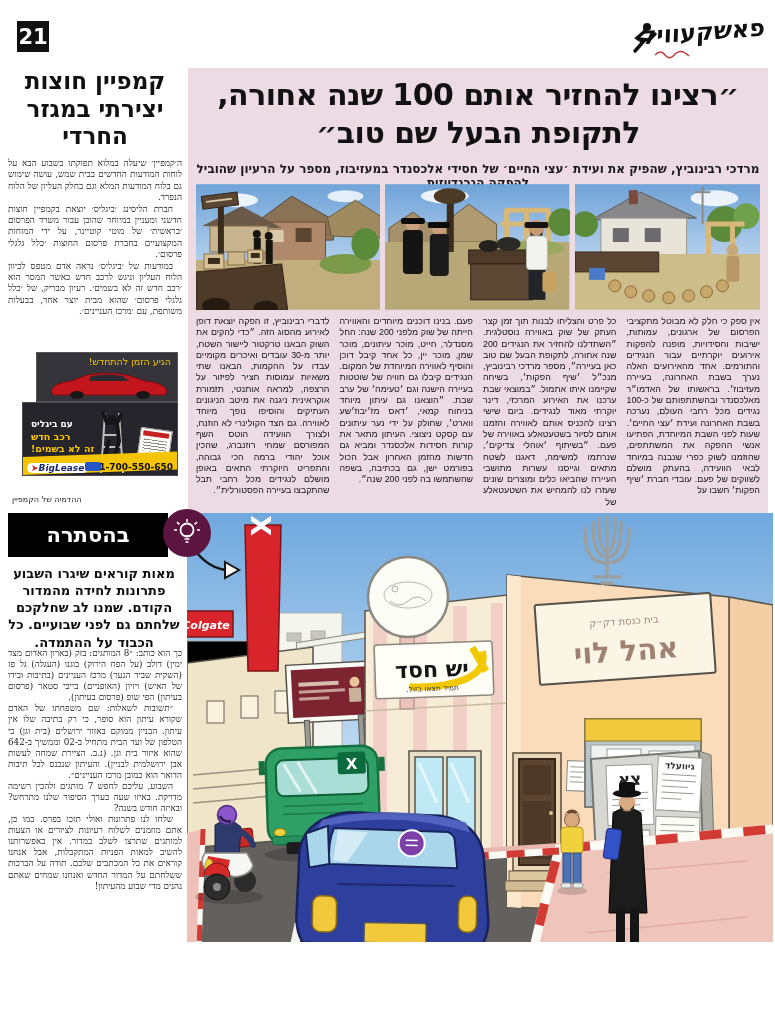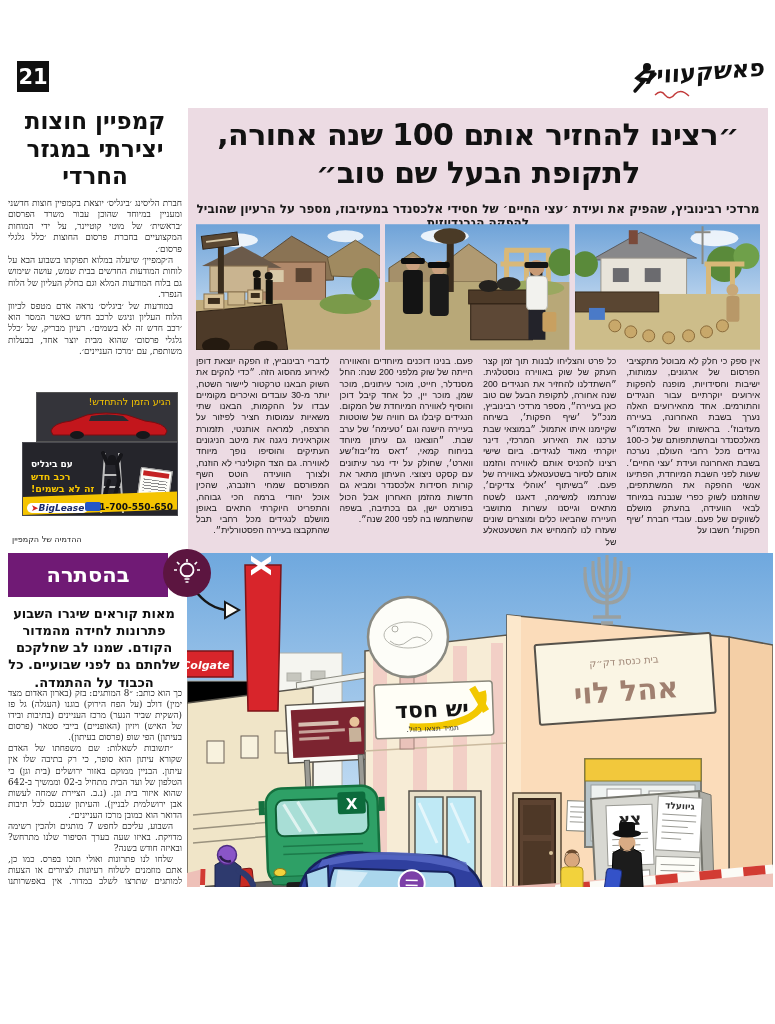--- a/index.html
+++ b/index.html
@@ -1,17 +1,17 @@
 <!DOCTYPE html>
 <html lang="he"><head>
 <meta charset="utf-8">
 <style>
   html,body{margin:0;padding:0;background:#fff;}
-  #page{position:relative;width:775px;height:847px;background:#fff;overflow:hidden;
-        font-family:"DejaVu Sans",sans-serif;direction:rtl;margin-top:40px;}
+  #page{position:relative;width:775px;height:942px;background:#fff;overflow:hidden;
+        font-family:"DejaVu Sans",sans-serif;direction:rtl;}
   
   .hdr-num{position:absolute;left:17px;top:21px;width:32px;height:31px;background:#101010;
            color:#fff;font-size:21px;font-weight:bold;display:flex;align-items:center;justify-content:center;}
   .hdr-bar{position:absolute;left:52px;top:23px;width:566px;height:28px;background:#6e1b4e;}
   .hdr-bar .dateline{position:absolute;left:10px;top:7px;direction:rtl;color:#fff;font-size:9px;letter-spacing:.2px;}
   .logo{position:absolute;left:627px;top:16px;width:140px;height:42px;direction:ltr;}
   .logo .logo-txt{position:absolute;right:2px;top:2px;font-size:24px;font-weight:900;color:#101010;
                   transform:rotate(-4deg) skewX(-6deg);font-family:"DejaVu Sans",sans-serif;}
   .logo svg{position:absolute;left:-2px;top:4px;}
   
@@ -49,21 +49,21 @@
   .panel{position:absolute;left:188px;top:68px;width:580px;height:445px;background:#ecdbe3;}
   .hl{position:absolute;left:0;width:580px;text-align:center;font-weight:900;color:#121212;
       font-size:30px;line-height:1;letter-spacing:-.5px;}
   .hl1{top:12px;} .hl2{top:50px;}
   .subhead{position:absolute;left:0;top:94px;width:580px;text-align:center;font-size:12px;font-weight:bold;color:#1a1a1a;}
   .photos{position:absolute;left:8px;top:116px;width:564px;height:126px;display:flex;gap:5px;direction:ltr;}
   .photos svg{border:0;}
   .cols{position:absolute;left:8px;top:248px;width:564px;height:192px;display:flex;gap:10px;direction:rtl;overflow:hidden;}
   .col{flex:1;font-family:Liberation Sans, sans-serif;font-size:8.9px;line-height:1.27;text-align:justify;color:#151515;}
   
-  .pz-bar{position:absolute;left:8px;top:513px;width:160px;height:44px;background:#701a75;
+  .pz-bar{position:absolute;left:8px;top:513px;width:160px;height:44px;background:#000000;
           display:flex;align-items:center;justify-content:center;color:#fff;font-size:21px;font-weight:bold;}
   .bulb{position:absolute;left:163px;top:509px;width:48px;height:48px;border-radius:50%;background:#5c1540;z-index:5;
         display:flex;align-items:center;justify-content:center;}
   .pz-intro{position:absolute;left:6px;top:565px;width:176px;text-align:center;font-size:13px;font-weight:bold;
             line-height:1.32;color:#101010;}
   .pz-body{position:absolute;left:8px;top:648px;width:174px;height:364px;overflow:hidden;
            font-family:"DejaVu Serif",serif;font-size:8.8px;line-height:1.26;text-align:justify;color:#1a1a1a;}
   .pz-body p{margin:0;}
   .pz-body p + p{text-indent:9px;}
   
@@ -81,22 +81,22 @@
       <path d="M20,11 L12,18 L18,22 L10,31 M13,19 L24,20 L30,14" stroke="#101010" stroke-width="3.4" fill="none" stroke-linecap="round"></path>
     </svg>
     <span class="logo-txt">פאשקעוויל</span>
     <svg width="40" height="12" viewBox="0 0 40 12" style="position:absolute;left:26px;top:32px">
       <path d="M2,7 q6,-6 10,0 q5,6 10,-1 q6,-6 14,2" stroke="#c23a3a" stroke-width="1.4" fill="none"></path>
     </svg>
   </div>
 
   <div class="side-hl">קמפיין חוצות יצירתי במגזר החרדי</div>
   <div class="side-body">
+    <p>ה׳קמפיין׳ שיעלה במלוא תפוקתו בשבוע הבא על לוחות המודעות החדשים בבית שמש, עושה שימוש גם בלוח המודעות המלא וגם בחלק העליון של הלוח הנפרד.</p>
     <p>חברת הליסינג ׳ביגליס׳ יוצאת בקמפיין חוצות חדשני ומעניין במיוחד שהוכן עבור משרד הפרסום ׳בראשית׳ של מוטי קוטיינר, על ידי המוחות המקצועיים בחברת פרסום החוצות ׳כלל גלגלי פרסום׳.</p>
-    <p>ה׳קמפיין׳ שיעלה במלוא תפוקתו בשבוע הבא על לוחות המודעות החדשים בבית שמש, עושה שימוש גם בלוח המודעות המלא וגם בחלק העליון של הלוח הנפרד.</p>
     <p>במודעות של ׳ביגליס׳ נראה אדם מטפס לכיוון הלוח העליון וניגש לרכב חדש כאשר המסר הוא ׳רכב חדש זה לא בשמים׳. רעיון מבריק, של ׳כלל גלגלי פרסום׳ שהוא מבית יוצר אחד, בבעלות משותפת, עם ׳מרכז העניינים׳.</p>
   </div>
 
   <div class="ad">
     <div class="ad-top">
       <span class="cap">הגיע הזמן להתחדש!</span>
       <svg width="130" height="30" viewBox="0 0 130 30" style="position:absolute;left:6px;top:16px">
         <path d="M8,22 Q10,14 28,12 L44,6 Q62,2 84,6 L102,12 Q122,14 124,22 L122,26 L10,26 Z" fill="#c3161c" stroke="#7a0c10" stroke-width="1"></path>
         <path d="M48,7 Q64,4 80,7 L86,12 L46,12 Z" fill="#2a2a30"></path>
         <ellipse cx="34" cy="26" rx="7" ry="4" fill="#17171a"></ellipse>

